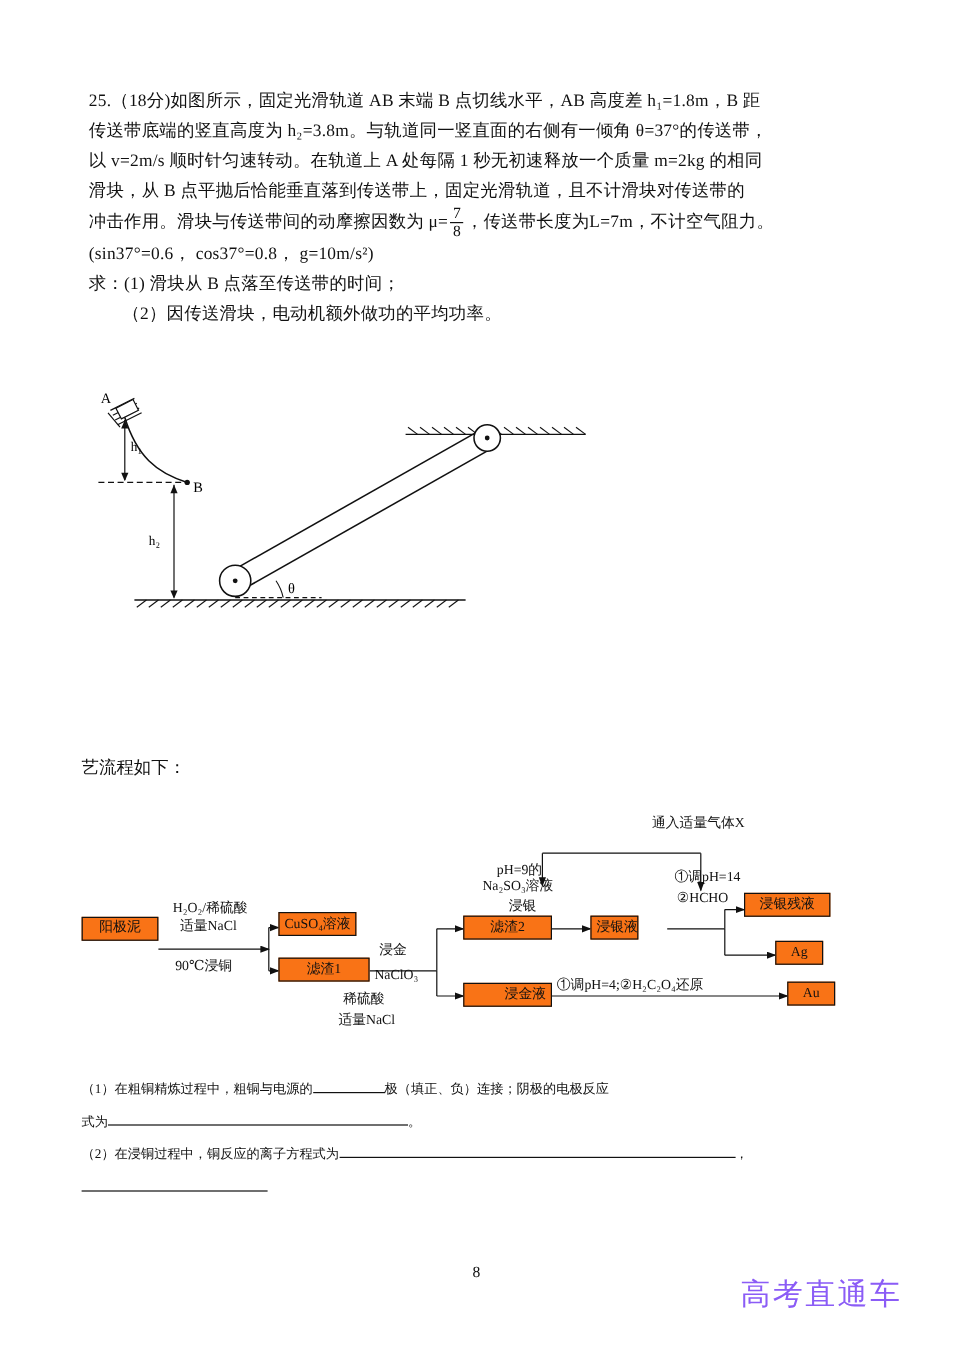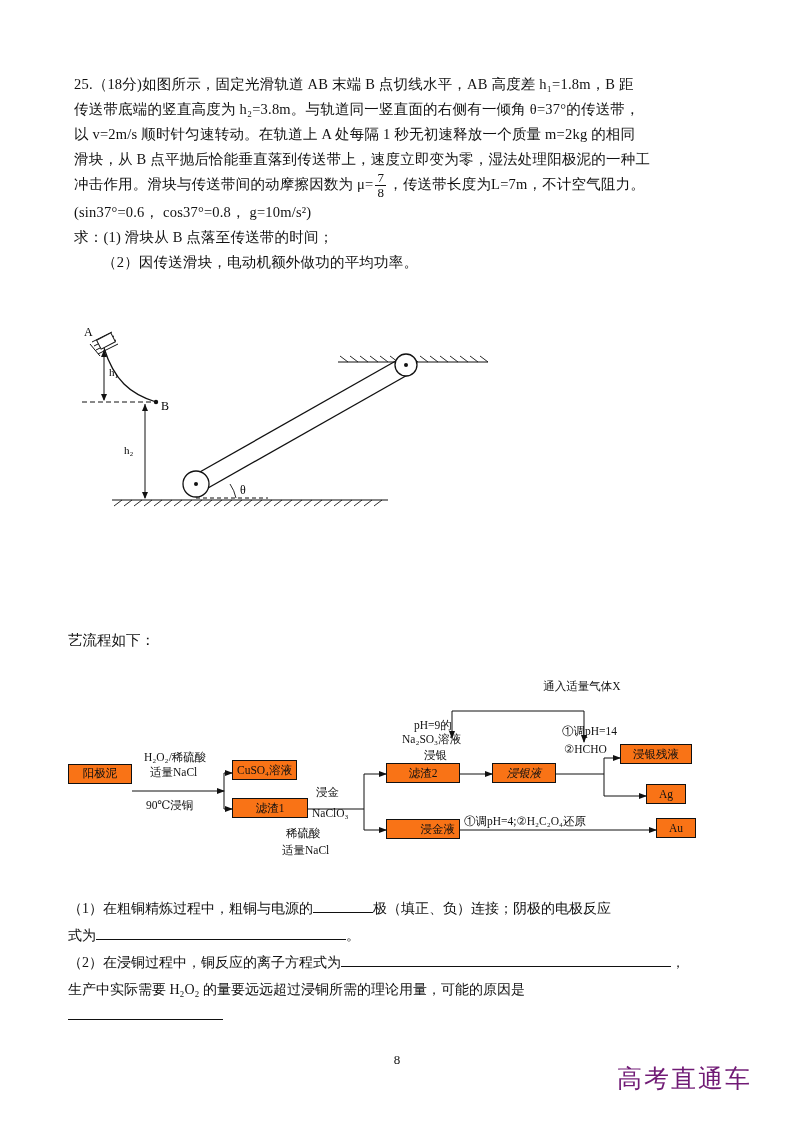--- a/index.html
+++ b/index.html
@@ -87,21 +87,21 @@
     white-space: nowrap;
     line-height: 1.25;
     text-align: center;
   }
 
   .q26tail {
     position: absolute;
     left: 68px;
     top: 895px;
     width: 668px;
-    font-size: 14px;
+    font-size: 11px;
     line-height: 27px;
   }
   .q26tail p { margin: 0; }
   .blank-s { display: inline-block; border-bottom: 1px solid #111; width: 60px; }
   .blank-m { display: inline-block; border-bottom: 1px solid #111; width: 250px; }
   .blank-l { display: inline-block; border-bottom: 1px solid #111; width: 330px; }
   .blank-row {
     display: block;
     border-bottom: 1px solid #111;
     width: 155px;
@@ -115,35 +115,35 @@
     top: 1052px;
     width: 794px;
     text-align: center;
     font-size: 13px;
   }
   .watermark {
     position: absolute;
     right: 42px;
     bottom: 28px;
     font-size: 25px;
-    color: #701a75;
+    color: #8b5cf6;
     letter-spacing: 2px;
     font-family: Liberation Serif, serif;
   }
 </style>
 </head>
 <body>
 
 <div class="page">
 
   <div class="q25">
     <p>25.（18分)如图所示，固定光滑轨道 AB 末端 B 点切线水平，AB 高度差 h₁=1.8m，B 距</p>
     <p>传送带底端的竖直高度为 h₂=3.8m。与轨道同一竖直面的右侧有一倾角 θ=37°的传送带，</p>
     <p>以 v=2m/s 顺时针匀速转动。在轨道上 A 处每隔 1 秒无初速释放一个质量 m=2kg 的相同</p>
-    <p>滑块，从 B 点平抛后恰能垂直落到传送带上，速度立即变为零，湿法处理阳极泥的一种工</p>
+    <p>滑块，从 B 点平抛后恰能垂直落到传送带上，固定光滑轨道，且不计滑块对传送带的</p>
     <p>
       <span>冲击作用。滑块与传送带间的动摩擦因数为 μ=</span><span class="frac"><span class="num">7</span><span class="den">8</span></span><span>，传送带长度为L=7m，不计空气阻力。</span>
     </p>
     <p>(sin37°=0.6，   cos37°=0.8，  g=10m/s²)</p>
     <p>求：(1) 滑块从 B 点落至传送带的时间；</p>
     <p style="text-indent:28px">（2）因传送滑块，电动机额外做功的平均功率。</p>
   </div>
 
   <div class="fig1">
     <svg width="440" height="210" viewBox="0 0 440 210">
@@ -296,21 +296,21 @@
 
     <div class="fbox" style="left:322px; top:85px; width:74px;">滤渣2</div>
     <div class="fbox" style="left:322px; top:141px; width:74px;text-align:right;">浸金液</div>
 
     <div class="ftext" style="left:350px; top:40px;">pH=9的</div>
     <div class="ftext" style="left:338px; top:54px;">Na₂SO₃溶液</div>
     <div class="ftext" style="left:360px; top:70px;">浸银</div>
 
     <div class="ftext" style="left:418px; top:1px; width:200px;">通入适量气体X</div>
 
-    <div class="fbox" style="left:428px; top:85px; width:64px;font-style:italic;">浸银液</div>
+    <div class="fbox" style="left:428px; top:85px; width:40px;">浸银液</div>
 
     <div class="ftext" style="left:498px; top:46px;">①调pH=14</div>
     <div class="ftext" style="left:500px; top:64px;">②HCHO</div>
 
     <div class="fbox" style="left:556px; top:66px; width:72px;">浸银残液</div>
     <div class="fbox" style="left:582px; top:106px; width:40px;">Ag</div>
 
     <div class="ftext" style="left:400px; top:136px;">①调pH=4;②H₂C₂O₄还原</div>
     <div class="fbox" style="left:592px; top:140px; width:40px;">Au</div>
   </div>
@@ -318,21 +318,18 @@
   <div class="q26tail">
     <p>
       <span>（1）在粗铜精炼过程中，粗铜与电源的</span><span class="blank-s"></span><span>极（填正、负）连接；阴极的电极反应</span>
     </p>
     <p>
       <span>式为</span><span class="blank-m"></span><span>。</span>
     </p>
     <p>
       <span>（2）在浸铜过程中，铜反应的离子方程式为</span><span class="blank-l"></span><span>，</span>
     </p>
-    <p>
-      <span>生产中实际需要 H₂O₂ 的量要远远超过浸铜所需的理论用量，可能的原因是</span>
-    </p>
     <span class="blank-row"></span>
   </div>
 
   <div class="pagenum">8</div>
   <div class="watermark">高考直通车</div>
 </div>
 
 </body></html>

